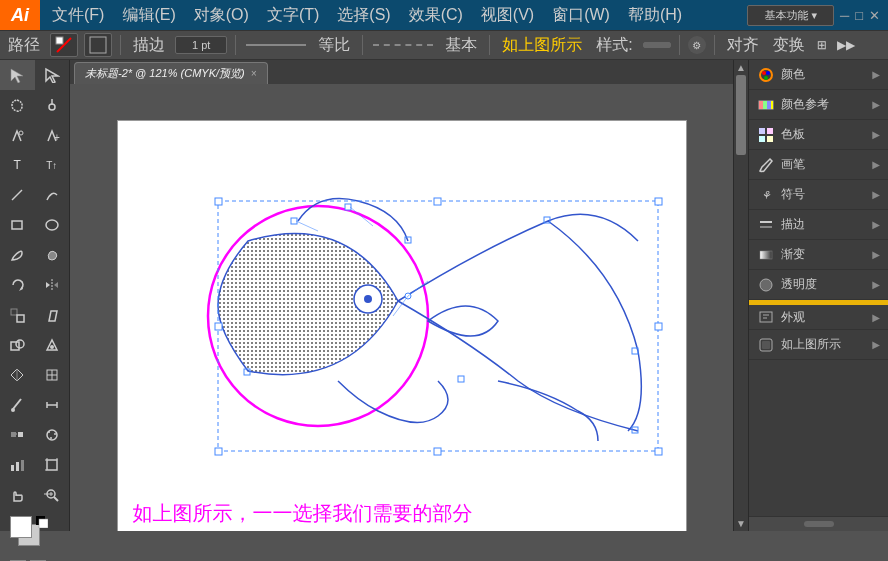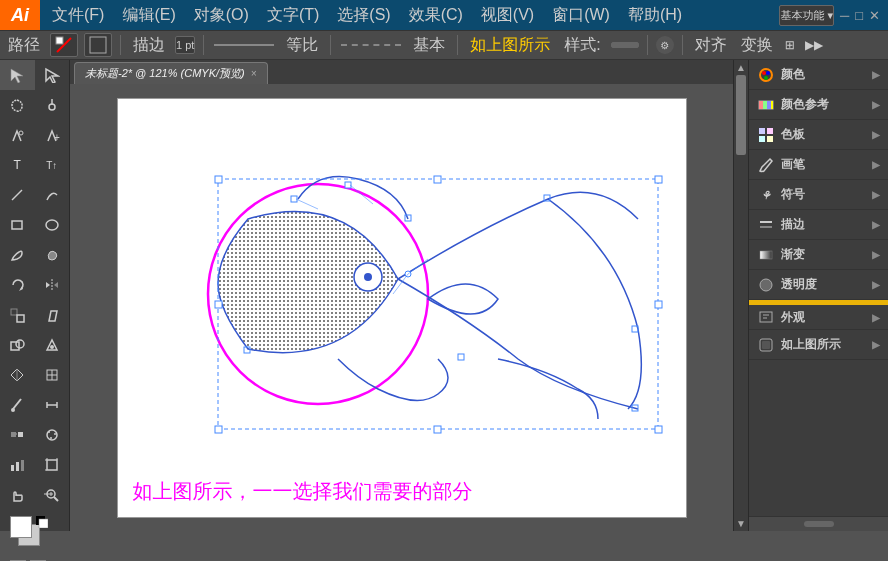--- a/index.html
+++ b/index.html
@@ -21,21 +21,21 @@
     }
 
     
     #toolbar {
       width: 100%; height: 30px; background: #4a4a4a; display: flex; align-items: center;
       padding: 0 4px; gap: 6px; border-top: 1px solid #333; border-bottom: 1px solid #333;
     }
     .toolbar-label { color: #ccc; font-size: 16px; padding: 0 4px; }
     .toolbar-item {
       display: flex; align-items: center; color: #ccc; font-size: 11px;
-      background: #3a3a3a; border: 1px solid #666; padding: 2px 0; border-radius: 2px;
+      background: #3a3a3a; border: 1px solid #666; padding: 2px 16px; border-radius: 2px;
       white-space: nowrap;
     }
     .toolbar-sep { width: 1px; height: 20px; background: #666; margin: 0 2px; }
     .toolbar-stroke-line { width: 60px; height: 2px; background: #333; border: 1px solid #888; margin: 0 2px; }
     .toolbar-dashed-line { width: 60px; height: 2px; border-top: 2px dashed #888; margin: 0 2px; }
 
     
     #main-area { display: flex; width: 100%; height: calc(561px - 60px - 30px); }
 
     
@@ -60,37 +60,37 @@
       height: 24px; background: #3d3d3d; display: flex; align-items: flex-end; padding-left: 4px;
     }
     .tab {
       height: 22px; background: #555; border-radius: 4px 4px 0 0; padding: 0 10px;
       display: flex; align-items: center; color: #eee; font-size: 11px; gap: 6px;
       border: 1px solid #777; border-bottom: none; cursor: pointer; font-style: italic;
     }
     .tab .close-tab { color: #aaa; font-size: 10px; }
 
     #canvas-wrapper {
-      flex: 1; background: #535353; display: flex; align-items: center;
-      justify-content: flex-start; padding: 8px; position: relative; overflow: hidden;
+      flex: 1; background: #535353; display: flex; align-items: flex-start;
+      justify-content: flex-start; padding: 26px; position: relative; overflow: hidden;
     }
 
     
     #vscroll {
       width: 15px; background: #3d3d3d; border-left: 1px solid #2a2a2a;
       display: flex; flex-direction: column; align-items: center;
     }
     .scroll-btn { width: 15px; height: 15px; color: #aaa; display: flex; align-items: center; justify-content: center; font-size: 10px; cursor: pointer; }
     .scroll-track { flex: 1; background: #3d3d3d; width: 100%; position: relative; }
     .scroll-thumb { position: absolute; top: 0; left: 2px; right: 2px; height: 80px; background: #777; border-radius: 2px; }
 
     
     #right-panel {
       width: 140px; background: #3d3d3d; border-left: 1px solid #2a2a2a;
-      display: flex; flex-direction: column; font-weight: bold;
+      display: flex; flex-direction: column;
     }
     .panel-item {
       display: flex; align-items: center; height: 30px; padding: 0 8px; gap: 6px;
       border-bottom: 1px solid #333; cursor: pointer; color: #ccc; font-size: 12px;
     }
     .panel-icon { width: 18px; height: 18px; display: flex; align-items: center; justify-content: center; }
     .panel-arrow { margin-left: auto; color: #888; font-size: 10px; }
 
     
     #artboard {

